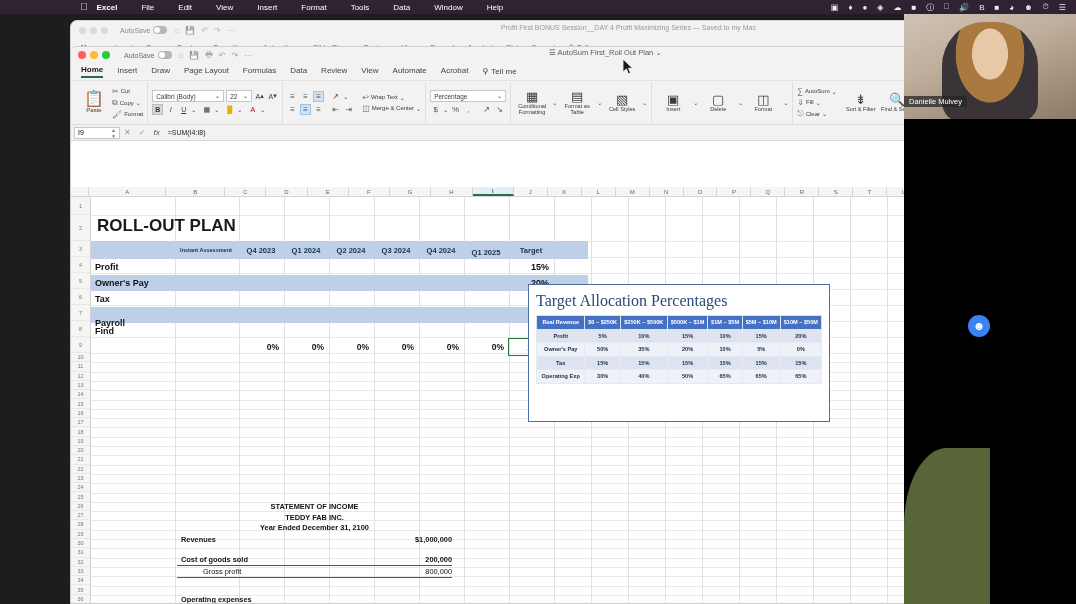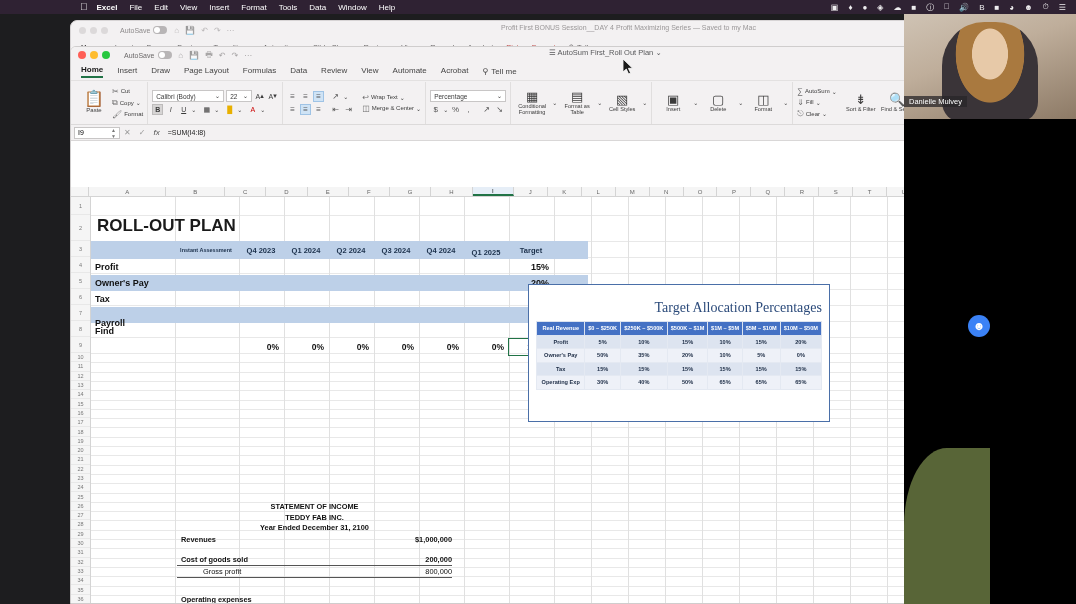--- a/index.html
+++ b/index.html
@@ -8,21 +8,21 @@
     font-family:"Liberation Sans", sans-serif;
     background:#1d1d1f; position:relative;
   }
   
   #macbar {
     position:absolute; left:0; top:0; width:1076px; height:14px;
     background:#2f2233; display:flex; align-items:center;
     color:#fff; font-size:8px; z-index:60;
   }
   #macbar .apple { margin:0 9px 0 80px; font-size:10px; line-height:1; }
-  #macbar .mi { margin-right:12px; font-weight:bold; font-size:8px; }
+  #macbar .mi { margin-right:24px; font-weight:bold; font-size:8px; }
   #macbar .mi.reg { font-weight:normal; }
   #macbar .spacer { flex:1; }
   #macbar .sicon { margin-right:10px; font-size:8px; opacity:.92; }
   
   #pptwin {
     position:absolute; left:70px; top:20px; width:920px; height:36px;
     background:#f3f1f2; border-top-left-radius:7px; border-top-right-radius:7px;
     border:1px solid #d7d4d5; z-index:10;
   }
   #ppt-tbar { height:18px; display:flex; align-items:center; padding:0 8px; color:#8d8a8b; font-size:7px; }
@@ -106,21 +106,21 @@
   #income .ln .amt { text-align:right; min-width:62px; }
   #income .ln.b { font-weight:bold; }
   #income .ln .cur { width:10px; display:inline-block; }
   #income .ul { border-bottom:1px solid #555; }
   #income .sp { height:9px; }
   
   #alloc {
     position:absolute; left:528px; top:284px; width:302px; height:138px;
     background:#fff; border:1.2px solid #4a6fa8; z-index:40; padding:5px 7px;
   }
-  #alloc h2 { text-align:right; font-size:14px; font-weight:normal; color:#2b4a7a; margin:10px 0 5px; font-family:"Liberation Serif", serif; }
+  #alloc h2 { text-align:left; font-size:16px; font-weight:normal; color:#2b4a7a; margin:2px 0 5px; font-family:"Liberation Serif", serif; }
   #alloc table { width:100%; border-collapse:collapse; font-size:5.6px; font-weight:bold; }
   #alloc th { background:#4471c4; color:#fff; text-align:center; padding:3px 1px; line-height:6.5px; border:1px solid #dce3f0; }
   #alloc td { text-align:center; padding:3px 1px; color:#1b2b44; border:1px solid #e4e9f2; line-height:6.5px; }
   #alloc tr.odd td { background:#dde4f0; }
   #alloc tr.even td { background:#eef1f8; }
   #alloc td.rowh { font-weight:bold; }
   #hscroll { position:absolute; left:24px; top:556px; width:890px; height:5px; }
   #hscroll .bar { position:absolute; left:60px; top:0; width:820px; height:5px; background:#c6c4c4; border-radius:3px; }
   
   #video { position:absolute; right:0; top:14px; width:172px; height:105px; z-index:70;

